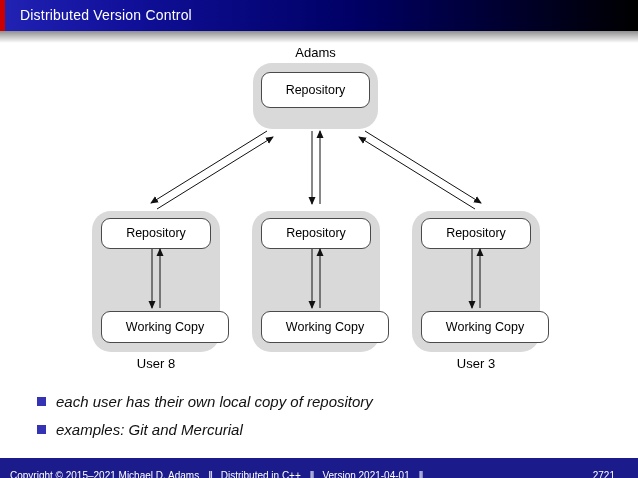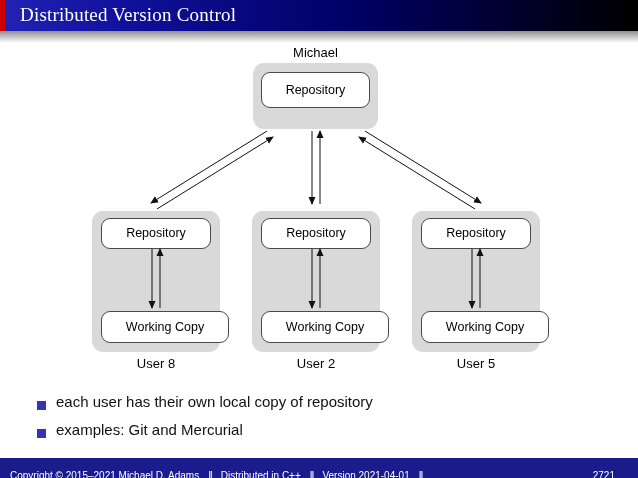--- a/index.html
+++ b/index.html
@@ -3,41 +3,41 @@
 <meta charset="utf-8">
 <style>
   html,body{margin:0;padding:0;}
   body{width:638px;height:478px;font-family:"Liberation Sans",sans-serif;background:#fff;}
   .slide{position:relative;width:638px;height:478px;overflow:hidden;background:#fff;}
 
   
   .header{position:absolute;left:0;top:0;width:638px;height:31px;
     background:linear-gradient(90deg,var(--header-left,#2222b4) 0%,#10109a 20%,#000066 55%,var(--header-right,#000000) 100%);}
   .accent-bar{position:absolute;left:0;top:0;width:5px;height:31px;background:var(--accent-red,#cc0000);}
-  .title{position:absolute;left:20px;top:0;height:31px;line-height:30px;color:#fff;font-size:19px;letter-spacing:.2px;white-space:nowrap;font-family:Liberation Serif, serif;}
+  .title{position:absolute;left:20px;top:0;height:31px;line-height:30px;color:#fff;font-size:14px;letter-spacing:.2px;white-space:nowrap;}
   .header-shadow{position:absolute;left:0;top:31px;width:638px;height:12px;
     background:linear-gradient(#8f8f8f,#ffffff);}
 
   
   .lbl{position:absolute;font-size:13px;color:#000;text-align:center;}
-  .graybox{position:absolute;background:var(--box-gray,#d9d9d9);border-radius:11px;}
+  .graybox{position:absolute;background:var(--box-gray,#d9d9d9);border-radius:19px;}
   .whitebox{position:absolute;background:#fff;border:1px solid var(--box-border,#4a4a4a);
     border-radius:9px;font-size:12.5px;color:#000;text-align:center;box-sizing:border-box;}
   .server-gray{left:253px;top:63px;width:125px;height:66px;}
   .server-repo{left:8px;top:9px;width:109px;height:36px;line-height:34px;}
   .user-gray{top:211px;width:128px;height:141px;}
   .u0{left:92px;} .u1{left:252px;} .u2{left:412px;}
   .user-repo{left:9px;top:7px;width:110px;height:31px;line-height:29px;}
   .user-wc{left:9px;top:100px;width:128px;height:32px;line-height:30px;}
   .server-label{left:253px;top:45px;width:125px;}
   .user-label{top:356px;width:128px;}
   .arrows{position:absolute;left:0;top:0;pointer-events:none;}
 
   
-  .bullet-row{position:absolute;left:37px;display:flex;align-items:flex-end;}
+  .bullet-row{position:absolute;left:37px;display:flex;align-items:center;font-style:italic;}
   .bullet-sq{width:9px;height:9px;background:var(--bullet,#3333b3);margin-right:10px;flex:0 0 auto;}
   .bullet-text{font-size:15px;color:#111;white-space:nowrap;}
   .b0{top:393px;} .b1{top:421px;}
 
   
   .footer{position:absolute;left:0;top:458px;width:638px;height:35px;
     background:var(--footer-bg,#1b1b8c);display:flex;align-items:center;
     padding:0 23px 0 10px;box-sizing:border-box;color:#fff;font-size:10px;white-space:nowrap;}
   .fsep{color:#cfcfec;margin:0 9px;font-weight:bold;letter-spacing:-1px;}
   .fpage{margin-left:auto;}
@@ -46,42 +46,41 @@
 <body>
 
 <div class="slide">
 
   <div class="header">
     <div class="accent-bar"></div>
     <div class="title">Distributed Version Control</div>
   </div>
   <div class="header-shadow"></div>
 
-  <div class="lbl server-label">Michael</div>
+  <div class="lbl server-label">Adams</div>
 
   <div class="graybox server-gray">
     <div class="whitebox server-repo">Repository</div>
   </div>
 
   <div class="graybox user-gray u0">
     <div class="whitebox user-repo">Repository</div>
     <div class="whitebox user-wc">Working Copy</div>
   </div>
   <div class="graybox user-gray u1">
     <div class="whitebox user-repo">Repository</div>
     <div class="whitebox user-wc">Working Copy</div>
   </div>
   <div class="graybox user-gray u2">
     <div class="whitebox user-repo">Repository</div>
     <div class="whitebox user-wc">Working Copy</div>
   </div>
 
   <div class="lbl user-label u0">User 8</div>
-  <div class="lbl user-label u1">User 2</div>
-  <div class="lbl user-label u2">User 5</div>
+  <div class="lbl user-label u2">User 3</div>
 
   <svg class="arrows" width="638" height="478">
     <defs>
       <marker id="ah" markerUnits="userSpaceOnUse" markerWidth="9" markerHeight="8" refX="7" refY="4" orient="auto">
         <path d="M0,0.5 L8,4 L0,7.5 Z" fill="#111"></path>
       </marker>
     </defs>
     <g stroke="#111" stroke-width="1">
 
       <line x1="312" y1="131" x2="312" y2="204" marker-end="url(#ah)"></line>

